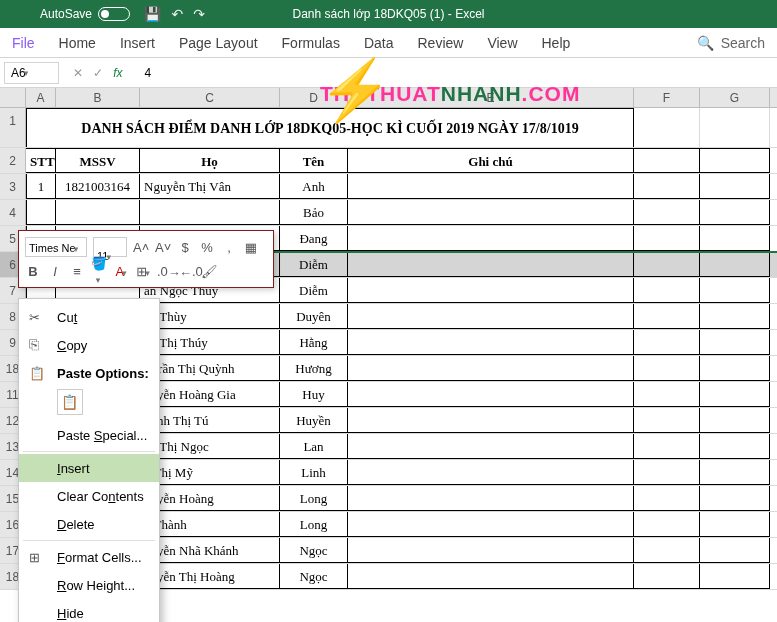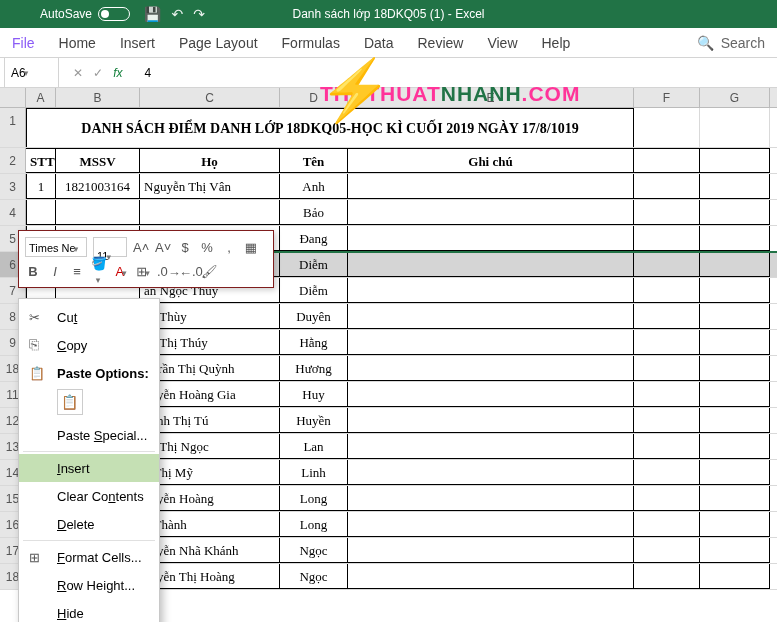--- a/index.html
+++ b/index.html
@@ -13,21 +13,21 @@
 .titlebar .qat span { font-size: 14px; opacity: .9; }
 .titlebar .filename { position: absolute; left: 50%; transform: translateX(-50%); text-align: center; }
 
 .ribbon { height: 30px; background: #fff; border-bottom: 1px solid #d4d4d4; display: flex; align-items: center; padding: 0 12px; gap: 24px; font-size: 14px; color: #444; }
 .ribbon .tab { cursor: pointer; }
 .ribbon .tab.file { color: #8b5cf6; font-weight: 500; }
 .ribbon .spacer { flex: 1; }
 .ribbon .search { display: flex; align-items: center; gap: 6px; color: #666; }
 
 .formulabar { height: 30px; display: flex; align-items: center; border-bottom: 1px solid #d4d4d4; background: #fff; }
-.namebox { width: 55px; border: 1px solid #d4d4d4; height: 31px; margin-left: 4px; display: flex; align-items: center; padding: 0 6px; font-size: 12px; }
+.namebox { width: 55px; border: 1px solid #d4d4d4; height: 22px; margin-left: 4px; display: flex; align-items: center; padding: 0 6px; font-size: 12px; }
 .fb-btns { display: flex; gap: 10px; padding: 0 14px; color: #999; font-size: 12px; }
 .fb-btns .fx { font-style: italic; color: #15803d; }
 .fb-formula { flex: 1; padding: 0 8px; font-size: 12px; }
 
 .colheaders { height: 20px; display: flex; background: #e6e6e6; border-bottom: 1px solid #bbb; }
 .corner { width: 26px; border-right: 1px solid #bbb; background: #e6e6e6; }
 .colh { border-right: 1px solid #bbb; text-align: center; font-size: 12px; color: #555; line-height: 20px; }
 .colA { width: 30px; } .colB { width: 84px; } .colC { width: 140px; } .colD { width: 68px; } .colE { width: 286px; } .colF { width: 66px; } .colG { width: 70px; }
 
 .grid { position: relative; }

